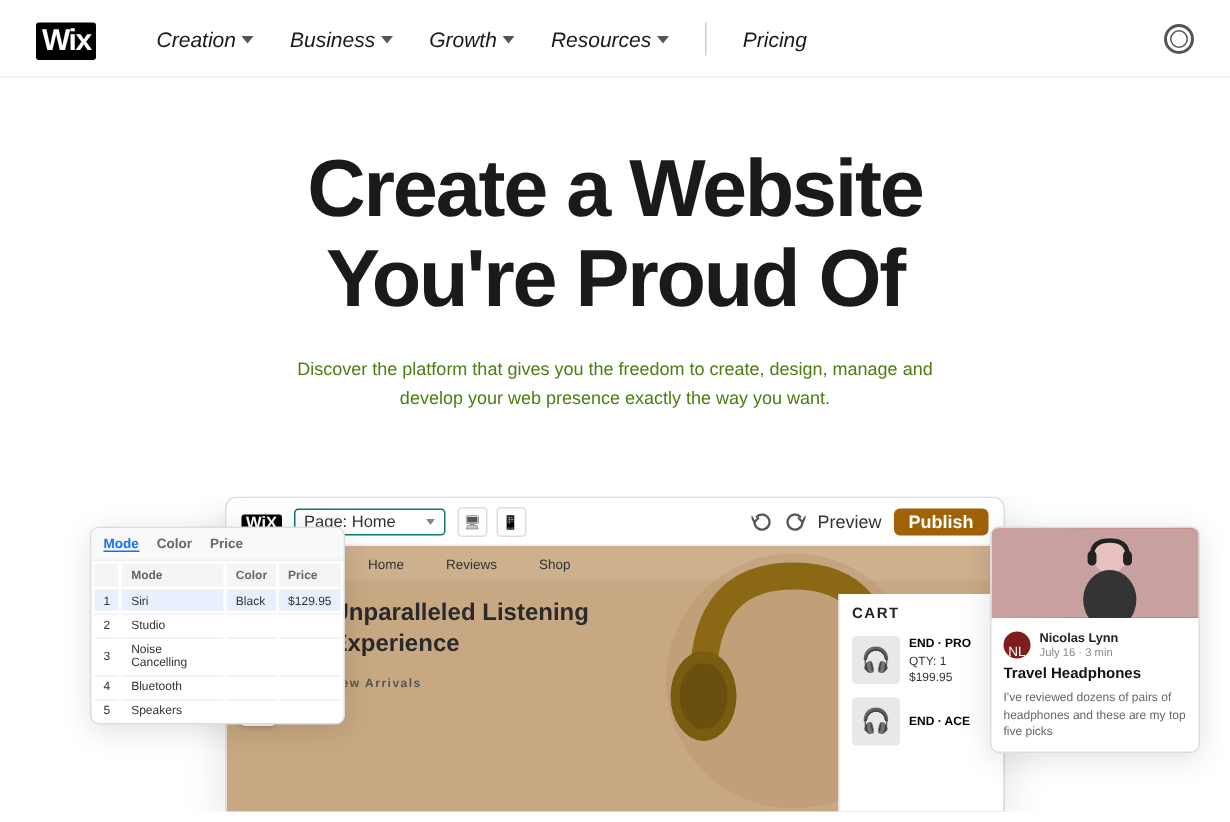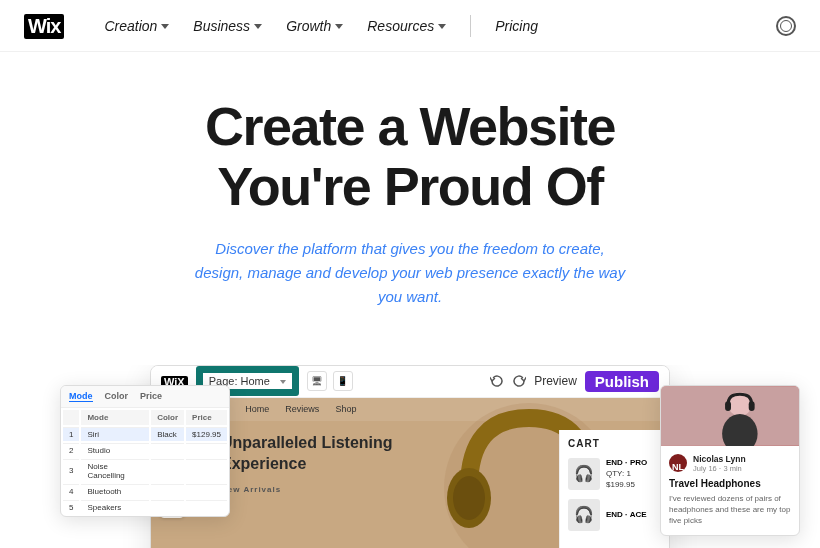--- a/index.html
+++ b/index.html
@@ -102,26 +102,25 @@
     }
     .hero-title {
       font-size: 54px;
       font-weight: 800;
       line-height: 1.12;
       color: #1a1a1a;
       margin-bottom: 20px;
       letter-spacing: -1.5px;
     }
     .hero-subtitle {
-      font-size: 15px;
-      color: #3b82f6;
+      font-size: 12px;
+      color: #4d7c0f;
       line-height: 1.6;
       max-width: 440px;
       margin: 0 auto 28px;
-      font-style: italic;
     }
     .cta-button {
       display: inline-block;
       background: #116DFF;
       color: #fff;
       padding: 14px 36px;
       border-radius: 30px;
       font-size: 16px;
       font-weight: 600;
       cursor: pointer;
@@ -167,26 +166,26 @@
     .editor-logo-small span {
       background: #000;
       color: #fff;
       padding: 0 3px;
       border-radius: 2px;
       font-size: 11px;
     }
     .editor-page-label {
       font-size: 11px;
       color: #333;
-      border: 7px solid #0f766e;
+      border: 1px solid #0f766e;
       border-radius: 3px;
       padding: 2px 6px;
       display: flex;
       align-items: center;
-      gap: 10px;
+      gap: 20px;
     }
     .editor-icons {
       display: flex;
       gap: 6px;
       align-items: center;
     }
     .editor-icon-btn {
       width: 20px;
       height: 20px;
       border: 1px solid #ddd;
@@ -202,23 +201,23 @@
       display: flex;
       align-items: center;
       gap: 8px;
     }
     .preview-btn {
       font-size: 12px;
       color: #333;
       cursor: pointer;
     }
     .publish-btn {
-      background: #6d28d9;
+      background: #a16207;
       color: #fff;
-      font-size: 15px;
+      font-size: 12px;
       padding: 2px 10px;
       border-radius: 4px;
       cursor: pointer;
       font-weight: 600;
     }
     .editor-body {
       position: relative;
       height: 178px;
       background: #c8a882;
       overflow: hidden;
@@ -232,21 +231,21 @@
       gap: 16px;
     }
     .site-brand {
       font-size: 10px;
       font-weight: 700;
       color: #333;
       letter-spacing: 2px;
     }
     .site-nav-links {
       display: flex;
-      gap: 16px;
+      gap: 28px;
     }
     .site-nav-link {
       font-size: 9px;
       color: #333;
     }
     .site-hero-text {
       padding: 12px 16px 0 70px;
     }
     .site-hero-heading {
       font-size: 16px;
@@ -425,21 +424,21 @@
     .right-panel-avatar {
       width: 18px;
       height: 18px;
       background: #7f1d1d;
       border-radius: 50%;
       display: flex;
       align-items: flex-end;
       justify-content: center;
       font-size: 9px;
       color: #fff;
-      font-weight: 700;
+      font-weight: 400;
     }
     .right-panel-name {
       font-size: 8.5px;
       font-weight: 700;
       color: #222;
     }
     .right-panel-date {
       font-size: 7.5px;
       color: #888;
     }

